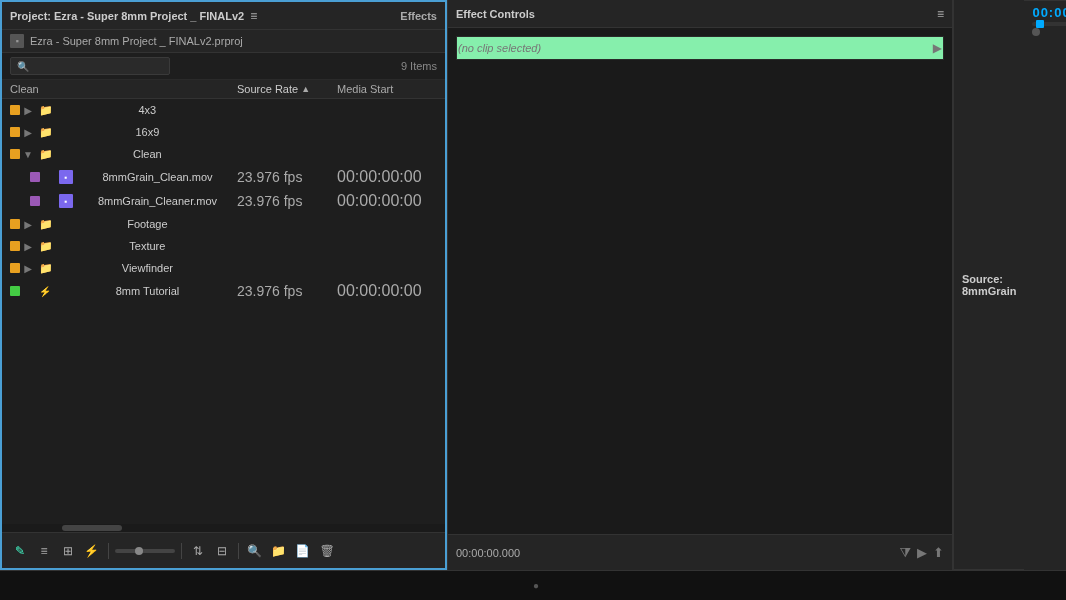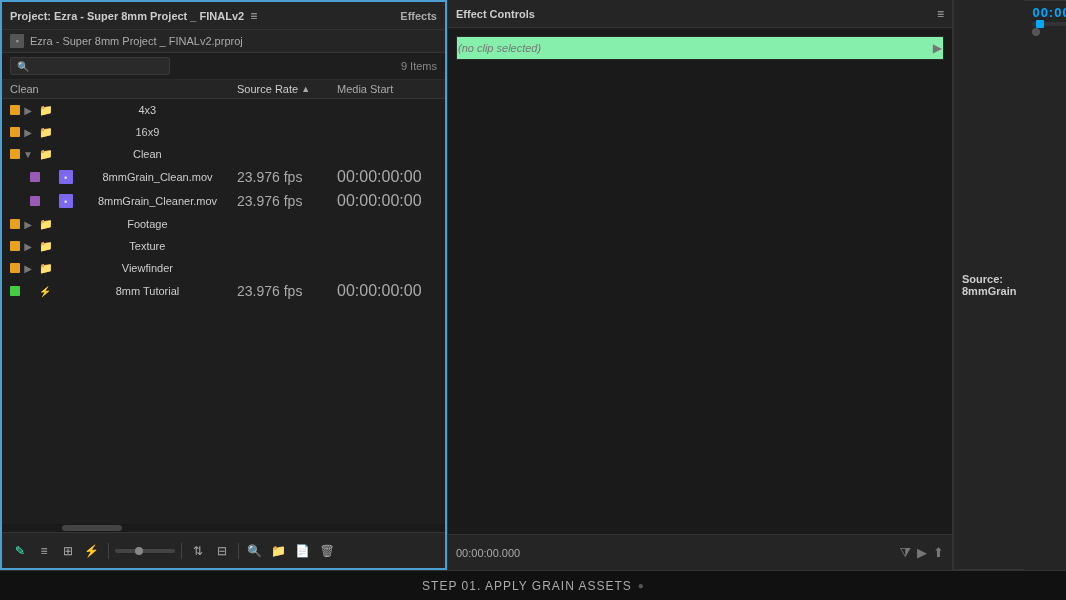--- a/index.html
+++ b/index.html
@@ -657,15 +657,14 @@
       <div class="source-timecode">00:00:00.000</div>
       <div class="transport-track">
         <div class="transport-playhead"></div>
       </div>
       <div class="transport-circle"></div>
     </div>
   </div>
 </div>
 
 <div class="bottom-bar">
-  <span class="step-label">STEP 01. APPLY GRAIN ASSETS</span>
   <span class="step-dot">●</span>
 </div>
 
 </body></html>

